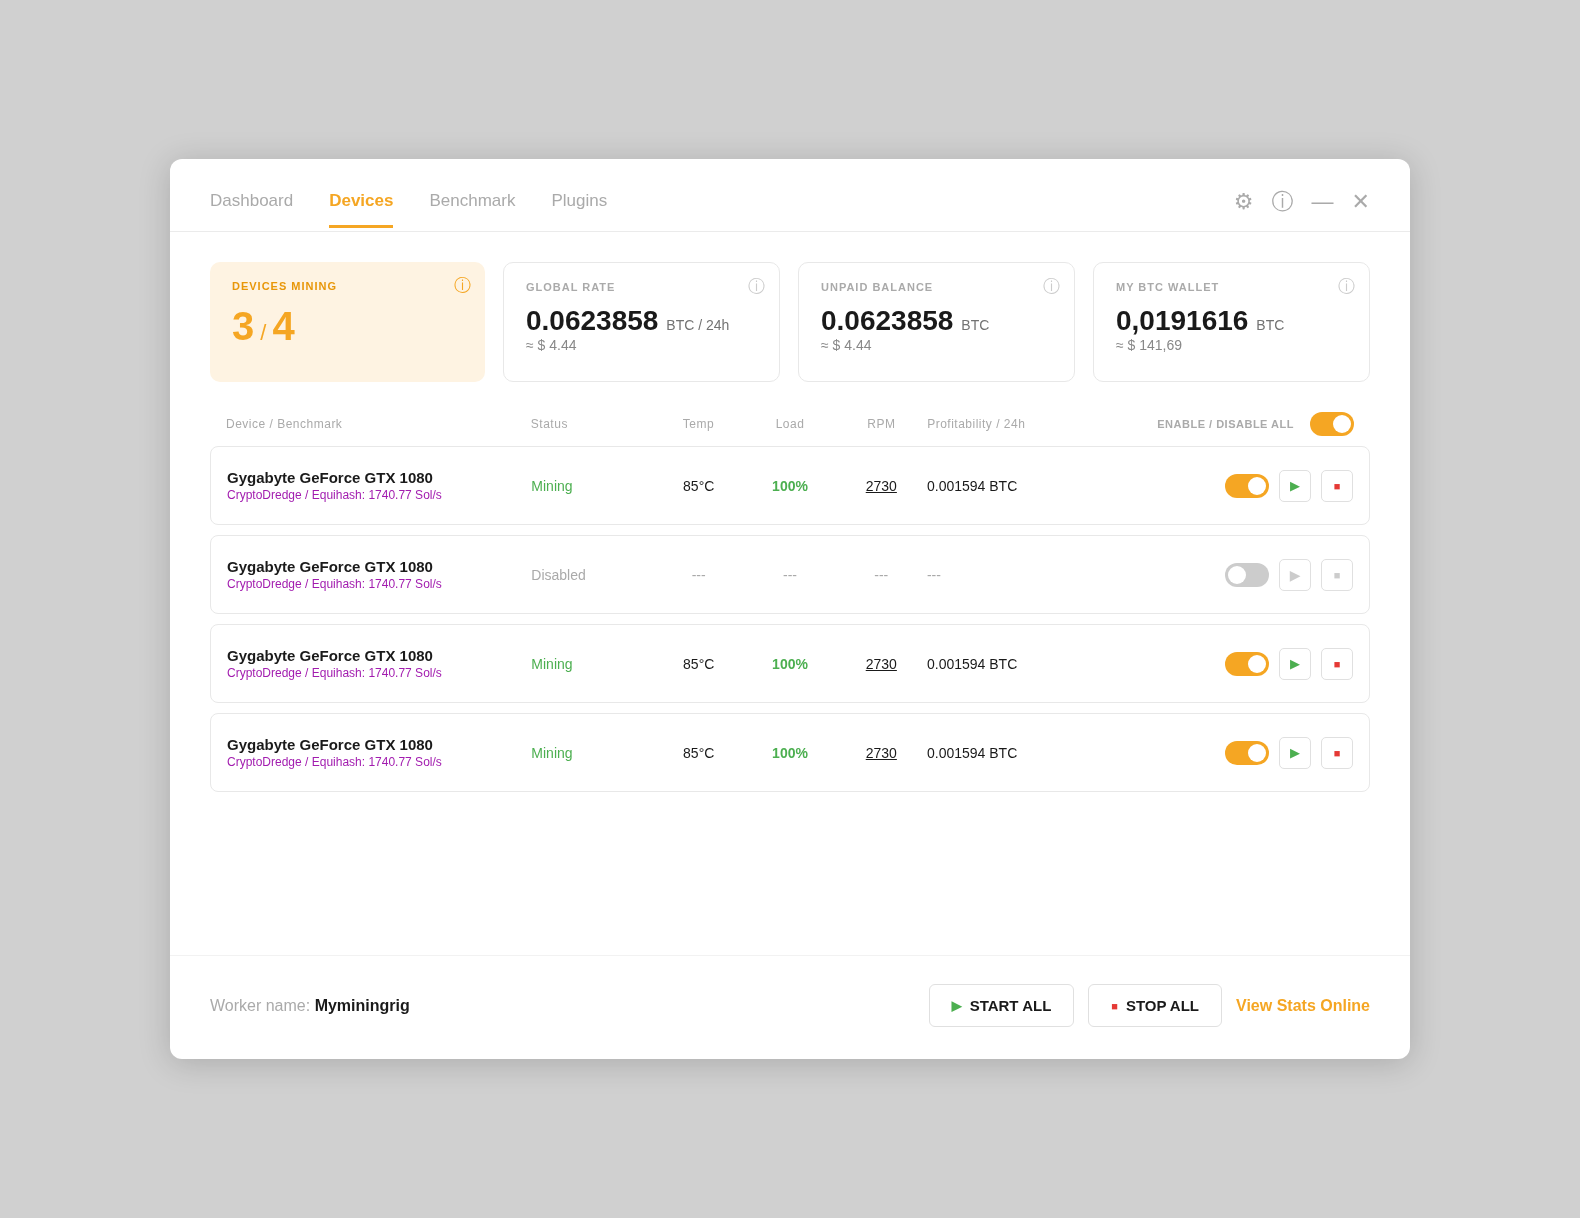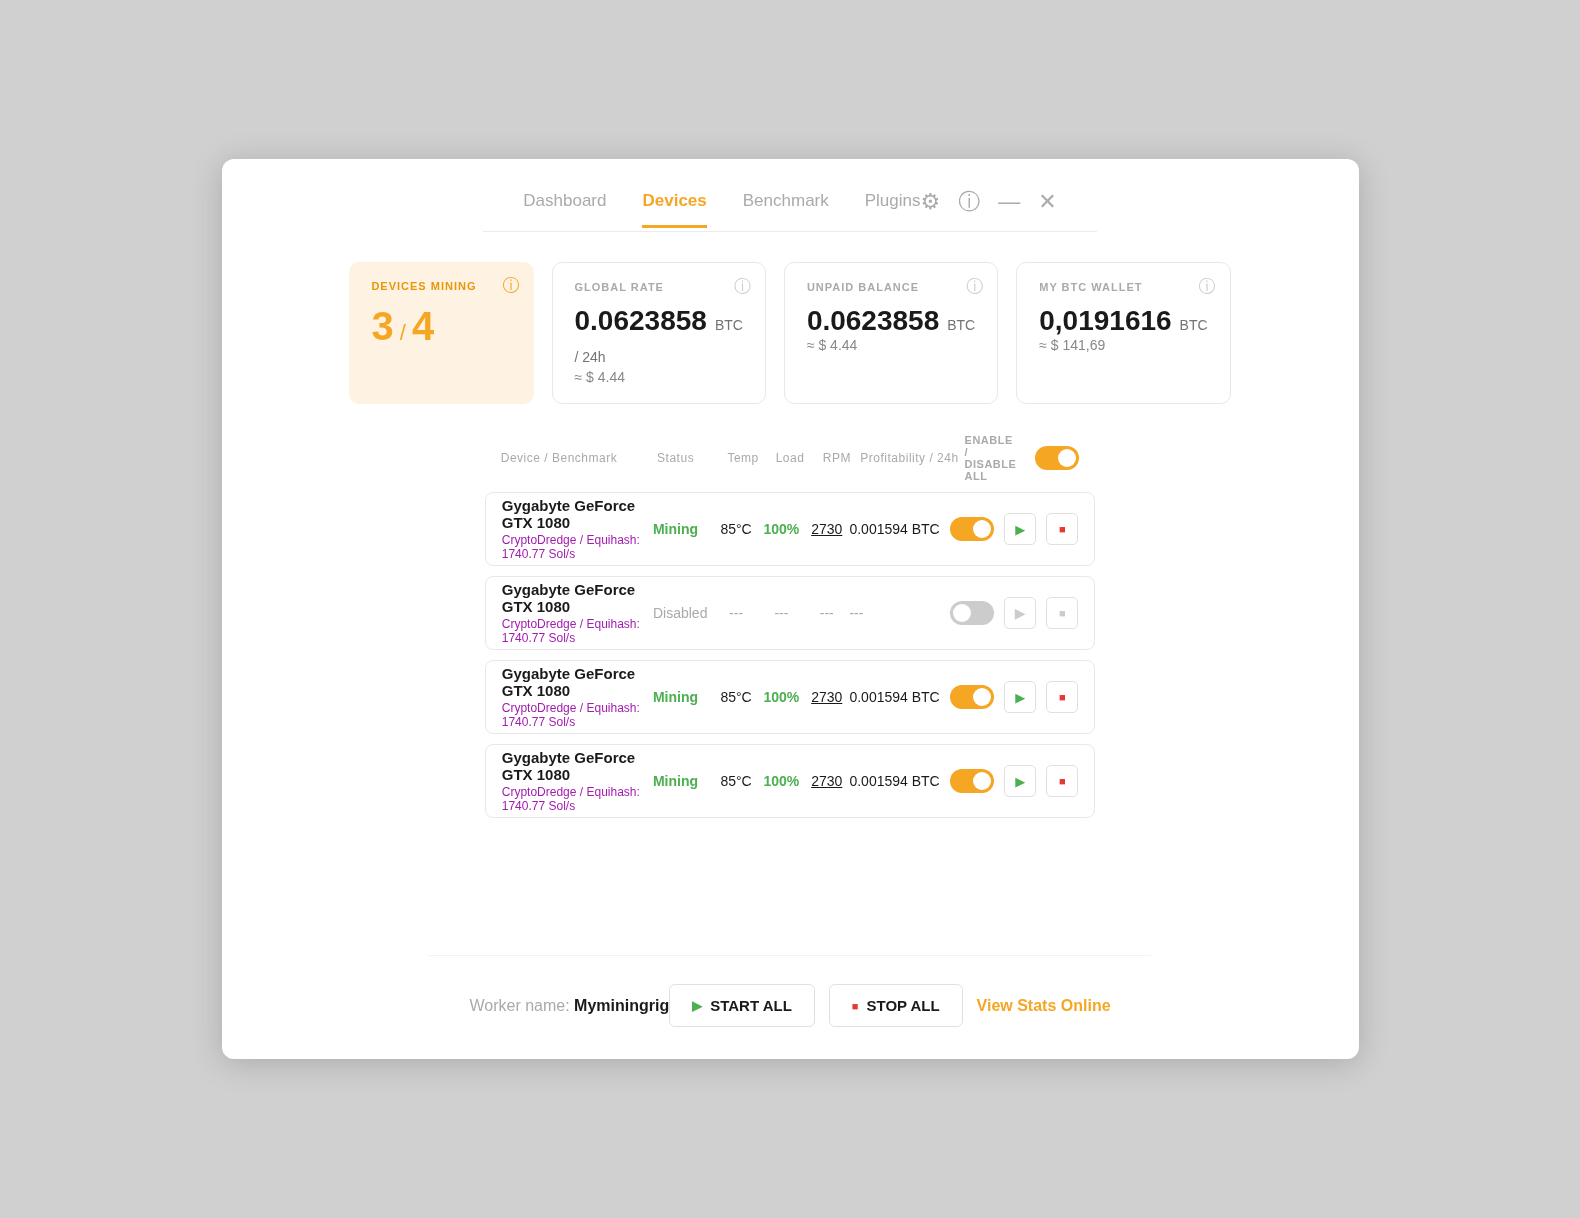--- a/index.html
+++ b/index.html
@@ -8,26 +8,25 @@
       display: flex;
       justify-content: center;
       align-items: center;
       min-height: 100vh;
       font-family: 'Segoe UI', Arial, sans-serif;
     }
     .window {
       background: #ffffff;
       border-radius: 12px;
       box-shadow: 0 4px 32px rgba(0,0,0,0.18);
-      width: 1137px;
+      width: 1240px;
       min-height: 900px;
       display: flex;
       flex-direction: column;
       overflow: hidden;
-      align-items: center;
     }
     
     .nav-bar {
       display: flex;
       align-items: center;
       padding: 28px 40px 0 40px;
       border-bottom: 1px solid #ebebeb;
       justify-content: space-between;
     }
     .nav-tabs {
@@ -175,34 +174,34 @@
       transition: left 0.15s;
     }
     .toggle.on::after { left: 23px; }
     
     .device-row {
       display: flex;
       align-items: center;
       background: #fff;
       border: 1px solid #e8e8e8;
       border-radius: 8px;
-      padding: 4px 16px;
+      padding: 22px 16px;
       margin-bottom: 10px;
     }
     .device-name {
       font-size: 15px;
       font-weight: 600;
       color: #1a1a1a;
     }
     .device-sub {
       font-size: 12px;
       color: #a21caf;
       margin-top: 2px;
     }
-    .status-mining { color: #4caf50; font-weight: 700; font-size: 14px; }
+    .status-mining { color: #4caf50; font-weight: 400; font-size: 14px; }
     .status-disabled { color: #aaaaaa; font-weight: 500; font-size: 14px; }
     .temp-val { font-size: 14px; color: #1a1a1a; text-align: center; }
     .load-val { font-size: 14px; color: #4caf50; font-weight: 700; text-align: center; }
     .rpm-val { font-size: 14px; color: #1a1a1a; text-align: center; text-decoration: underline; }
     .profit-val { font-size: 14px; color: #1a1a1a; }
     .row-controls { display: flex; align-items: center; gap: 10px; justify-content: flex-end; }
     .btn-play {
       width: 32px; height: 32px;
       background: #fff;
       border: 1.5px solid #e0e0e0;

